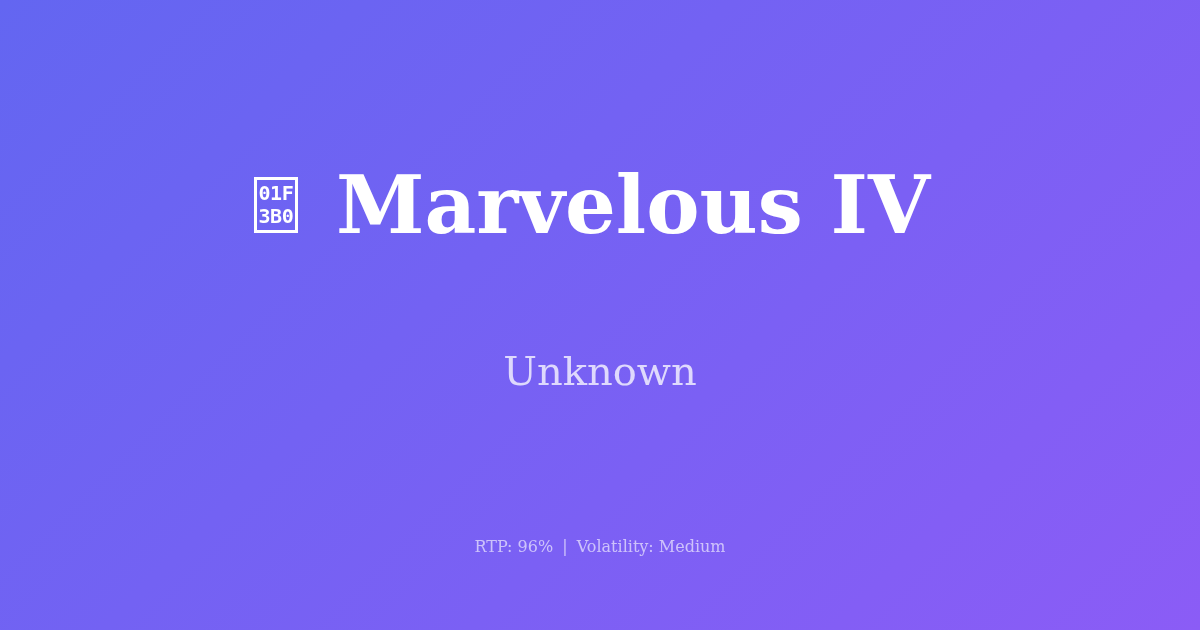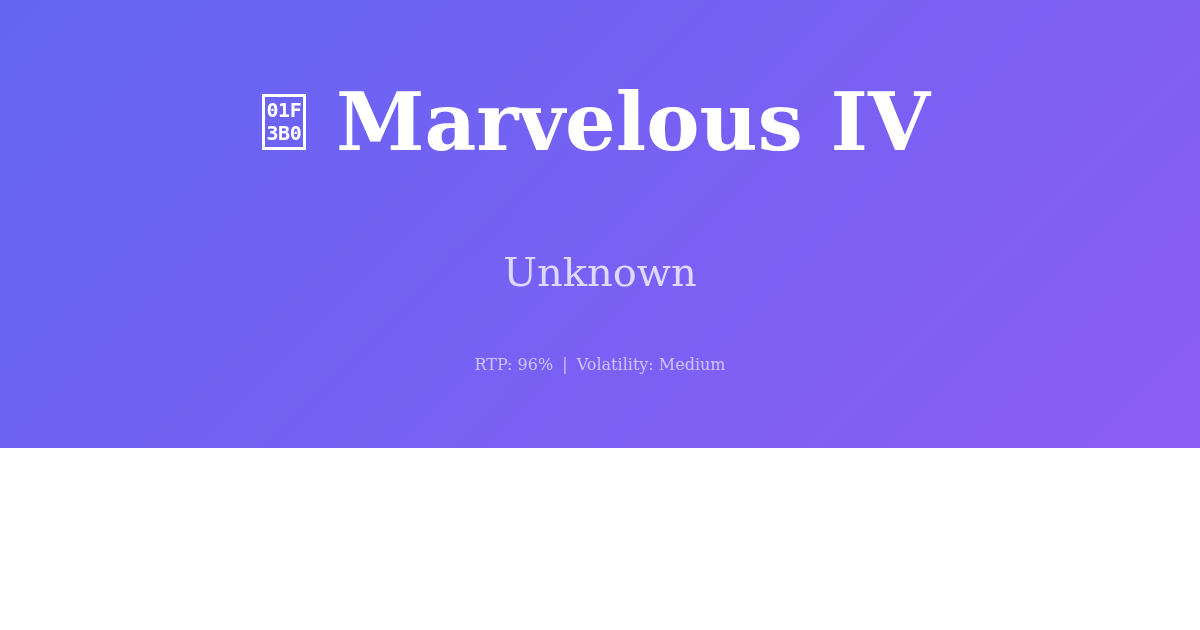--- a/index.html
+++ b/index.html
@@ -9,21 +9,21 @@
   body {
     width: 1200px;
     height: 630px;
     overflow: hidden;
     font-family: "DejaVu Serif", "Liberation Serif", serif;
   }
 
   .card {
     position: relative;
     width: 1200px;
-    height: 448px;
+    height: 630px;
     box-sizing: border-box;
     background: linear-gradient(135deg, #6366f1 0%, #8b5cf6 100%);
     display: flex;
     flex-direction: column;
     align-items: center;
     justify-content: center;
     overflow: hidden;
   }
 
   
@@ -67,30 +67,30 @@
     display: block;
   }
 
   .game-title {
     font-family: "DejaVu Serif", "Liberation Serif", serif;
     font-size: 80px;
     font-weight: 700;
     color: #ffffff;
     letter-spacing: 0px;
     line-height: 1.06;
-    margin: 8px;
+    margin: 16px;
   }
 
   .game-subtitle {
     font-family: "DejaVu Serif", "Liberation Serif", serif;
     font-size: 40px;
     font-weight: 400;
     color: rgba(255, 255, 255, 0.76);
     line-height: 1.2;
-    margin: 4px;
+    margin: 12px;
     padding-top: 72px;
   }
 
   
   .meta {
     position: absolute;
     left: 0;
     right: 0;
     bottom: 72px;
     text-align: center;

